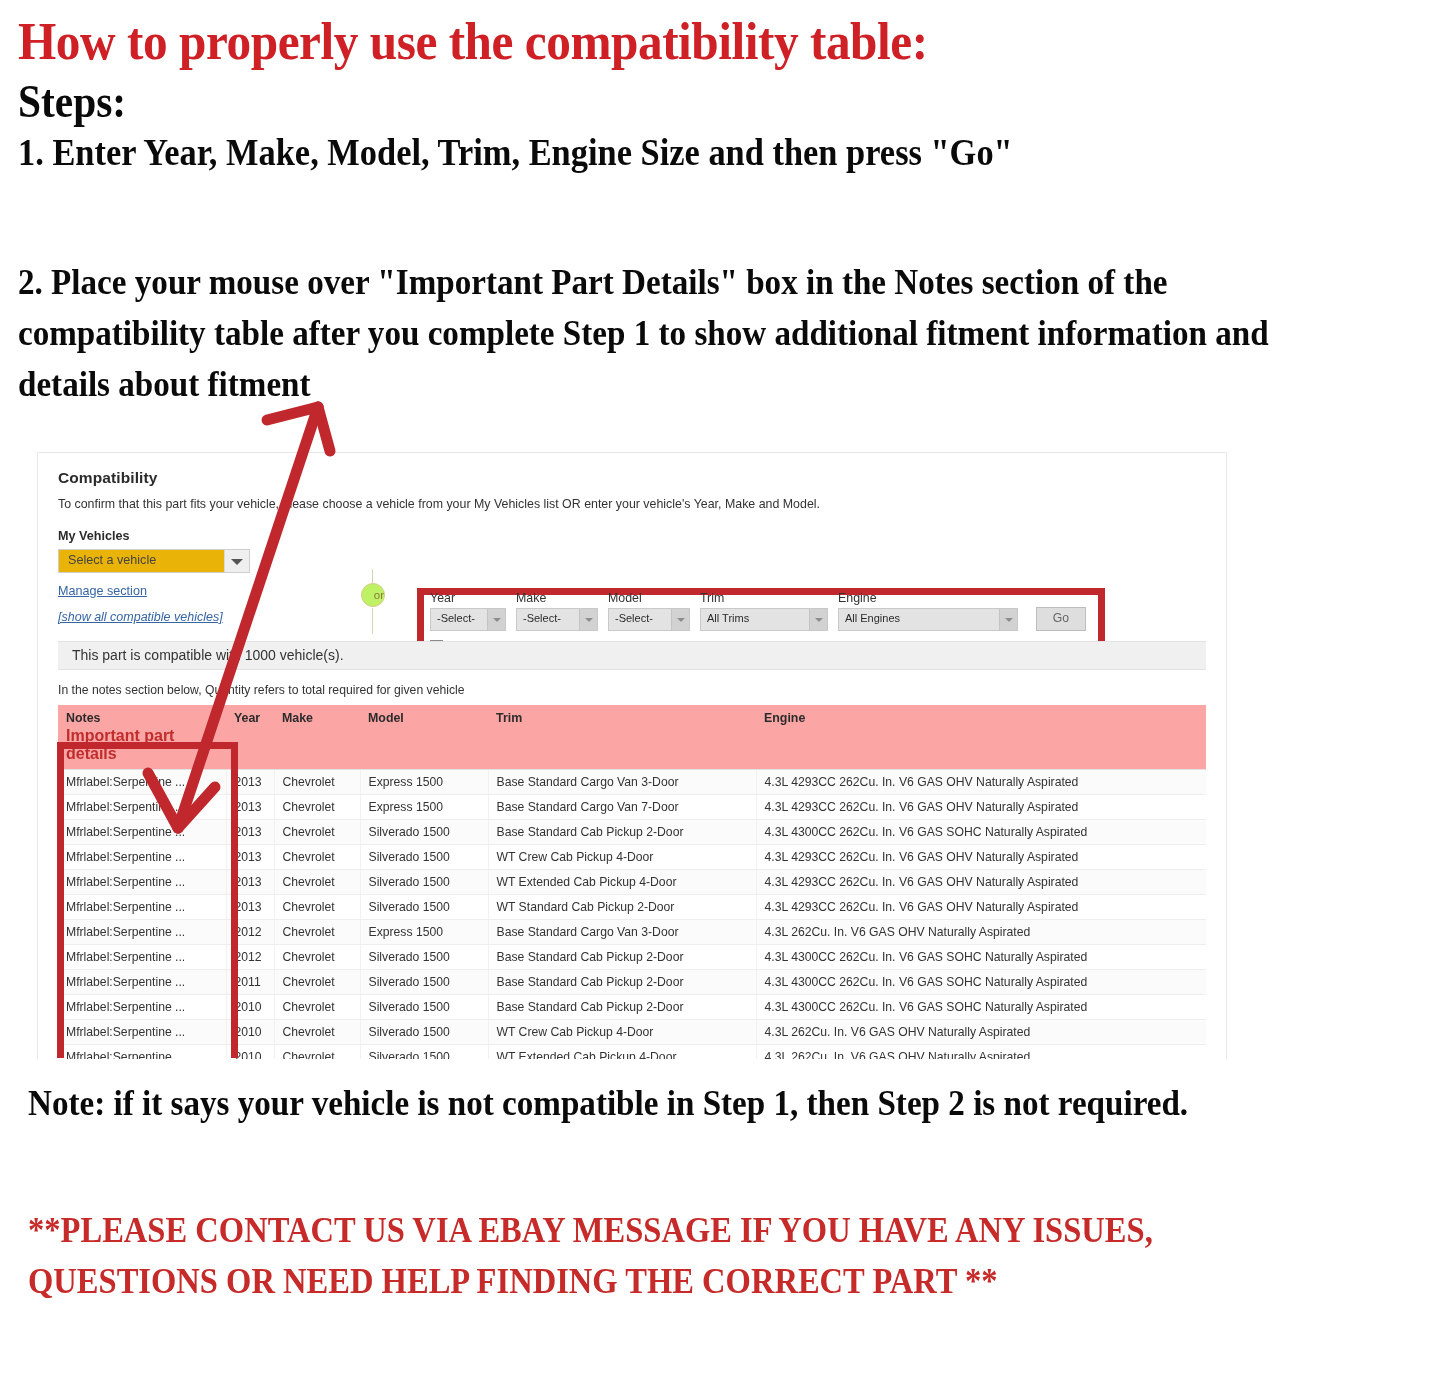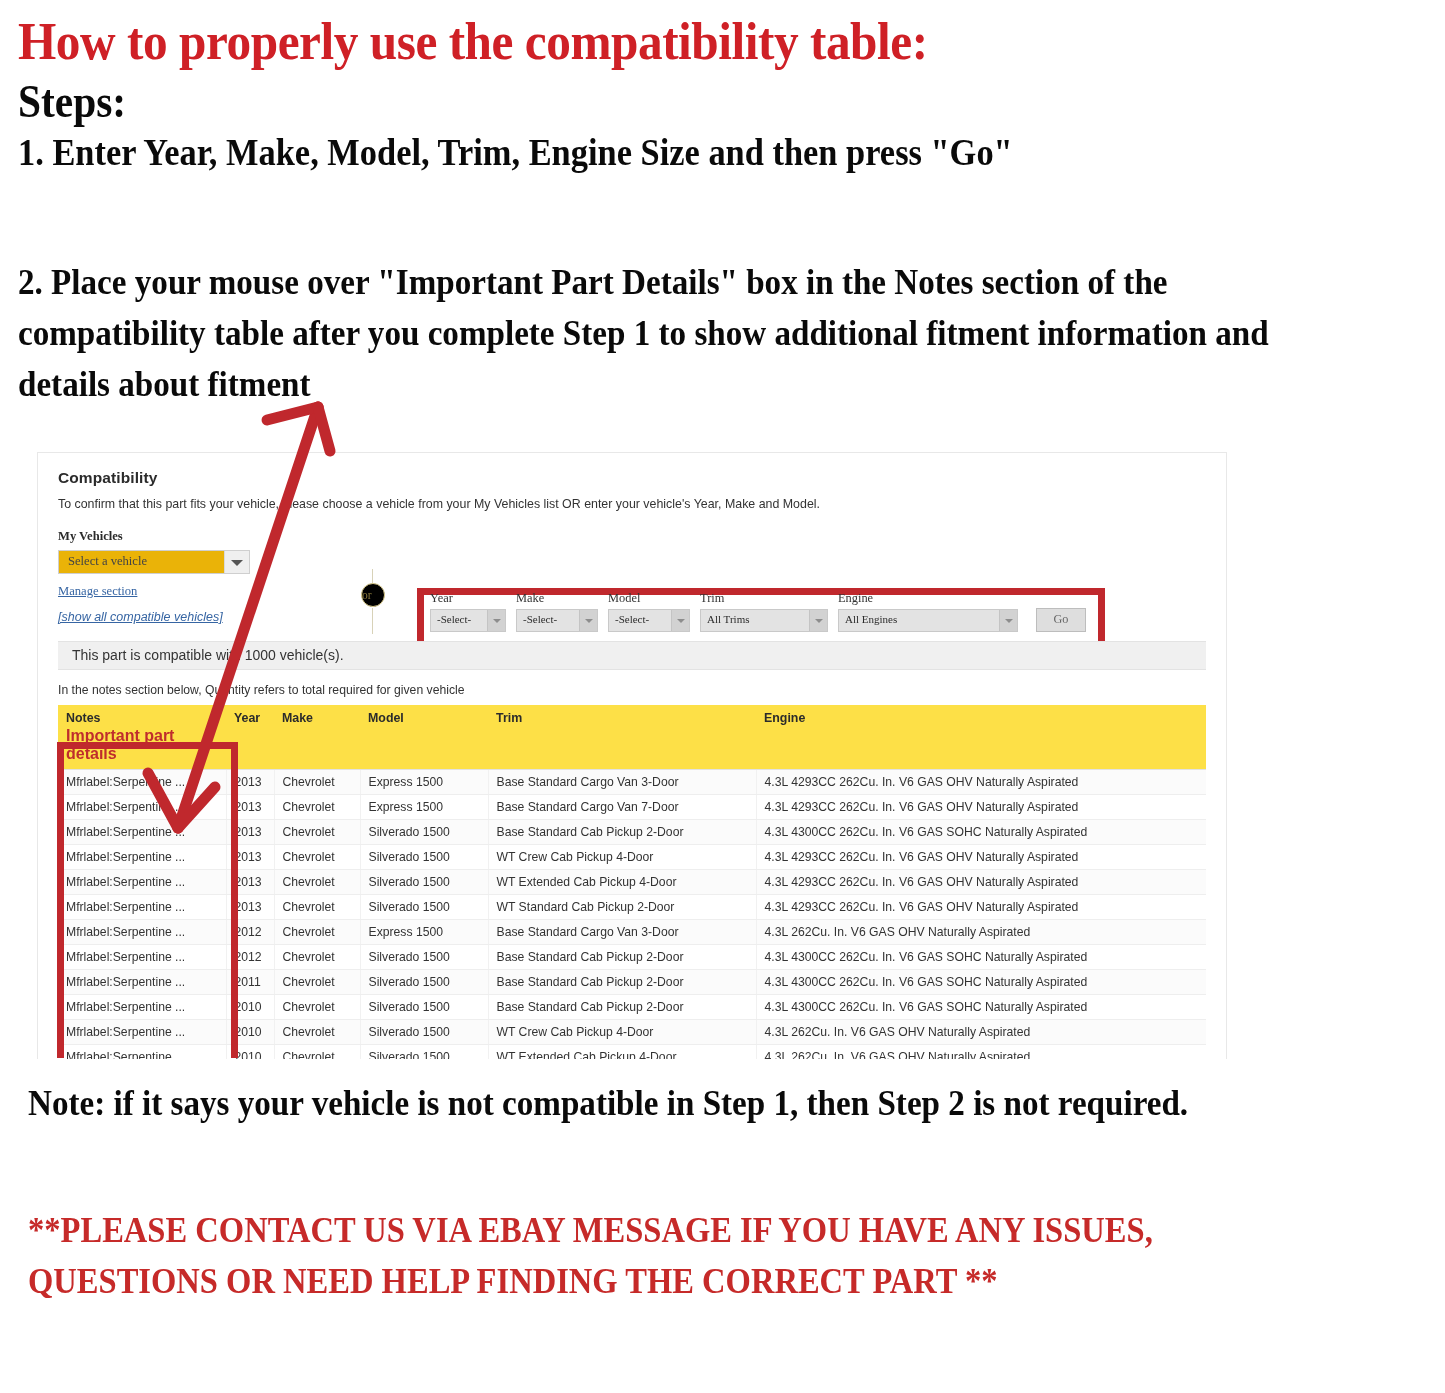--- a/index.html
+++ b/index.html
@@ -92,21 +92,21 @@
     margin: 0 0 10px 0;
     letter-spacing: 0.1px;
   }
   .compat-sub {
     font-size: 12.4px;
     color: #333333;
     margin: 0 0 18px 0;
   }
 
   
-  .mv-row { position: relative; height: 90px; font-family: Liberation Serif, serif; }
+  .mv-row { position: relative; height: 90px; }
   .mv-label {
     font-size: 12.6px;
     font-weight: bold;
     color: #2b2b2b;
     margin-bottom: 6px;
   }
   .mv-select {
     width: 192px;
     height: 24px;
     border: 1px solid #cfcfcf;
@@ -162,22 +162,22 @@
   .or-divider .line-bot { top: 25px; height: 26px; }
   .or-circle {
     position: absolute;
     left: 8px; top: 0;
     width: 22px; height: 22px;
     border: 1.5px solid #d9ca8a;
     border-radius: 50%;
     font-size: 11.5px;
     color: #8a7a3c;
     line-height: 22px;
-    text-align: left;
-    background: #000000;
+    text-align: right;
+    background: #bef264;
   }
 
   
   .ymm-highlight {
     position: absolute;
     left: 359px;
     top: 59px;
     width: 688px;
     height: 75px;
     border: 7px solid #c0282d;
@@ -298,21 +298,21 @@
 
   
   .compat-table {
     position: absolute;
     left: 20px; top: 252px;
     width: 1148px;
     border-collapse: collapse;
     table-layout: fixed;
   }
   .compat-table th {
-    background: #fde047;
+    background: #fca5a5;
     text-align: left;
     font-size: 12.4px;
     font-weight: bold;
     color: #2b2b2b;
     padding: 6px 0 6px 8px;
     border-bottom: 1px solid #e2e2e2;
     vertical-align: top;
     height: 30px;
   }
   .compat-table th .sub {

